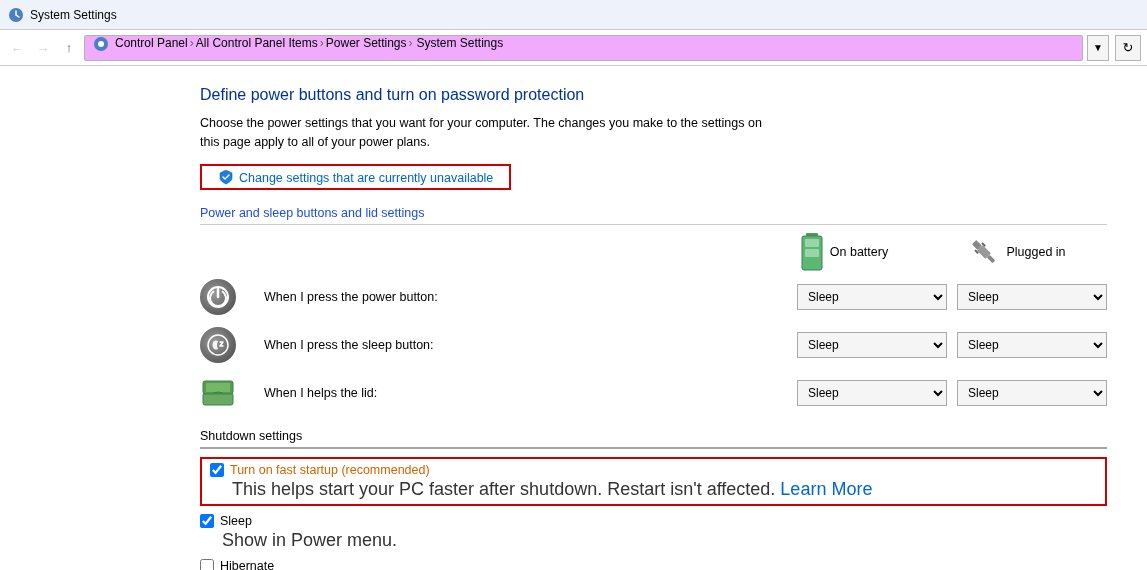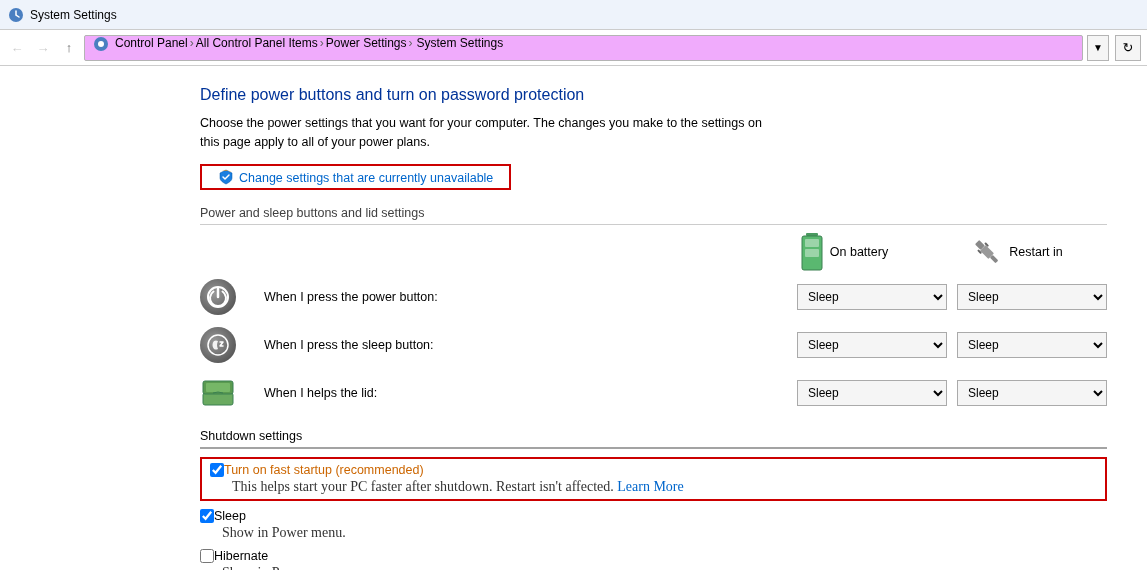--- a/index.html
+++ b/index.html
@@ -120,21 +120,21 @@
       padding: 3px 16px;
       margin-bottom: 16px;
     }
     .shield-icon {
       width: 16px;
       height: 16px;
     }
     .section-title {
       font-size: 12.5px;
       font-weight: normal;
-      color: #404040;
+      color: #1d4ed8;
       margin-bottom: 8px;
       padding-bottom: 4px;
       border-bottom: 1px solid #ccc;
     }
     .power-table {
       width: 100%;
       margin-bottom: 18px;
     }
     .power-header {
       display: flex;
@@ -200,33 +200,33 @@
       margin-bottom: 8px;
     }
     .shutdown-item-highlighted {
       border: 2px solid #cc0000;
       padding: 4px 8px;
       margin-bottom: 8px;
     }
     .checkbox-row {
       display: flex;
       align-items: center;
+      gap: 6px;
       margin-bottom: 2px;
     }
     .checkbox-label {
       font-size: 12.5px;
     }
     .checkbox-label.highlighted {
       color: #cc6600;
     }
     .sub-label {
-      font-size: 14px;
+      font-size: 18px;
       color: #333;
       margin-left: 22px;
-      font-family: Liberation Serif, serif;
     }
     .learn-more {
       color: #0066cc;
       text-decoration: none;
     }
     input[type="checkbox"] {
       width: 14px;
       height: 14px;
     }
     .lid-icon {
@@ -307,21 +307,21 @@
 
         <svg width="32" height="32" viewBox="0 0 32 32">
           <g transform="rotate(-45 16 16)">
             <rect x="13" y="2" width="6" height="8" rx="1" fill="#888"></rect>
             <rect x="12" y="10" width="8" height="12" rx="1" fill="#999"></rect>
             <rect x="10" y="8" width="2" height="5" rx="1" fill="#666"></rect>
             <rect x="20" y="8" width="2" height="5" rx="1" fill="#666"></rect>
             <rect x="14" y="22" width="4" height="8" rx="1" fill="#888"></rect>
           </g>
         </svg>
-        <span>Restart in</span>
+        <span>Plugged in</span>
       </div>
     </div>
 
     <div class="power-row">
       <div class="power-row-icon">
         <svg width="22" height="22" viewBox="0 0 22 22">
           <circle cx="11" cy="11" r="10" fill="none" stroke="#fff" stroke-width="2"></circle>
           <line x1="11" y1="3" x2="11" y2="11" stroke="#fff" stroke-width="2.5" stroke-linecap="round"></line>
           <path d="M6.5 5.5 A8 8 0 1 0 15.5 5.5" fill="none" stroke="#fff" stroke-width="2" stroke-linecap="round"></path>
         </svg>

